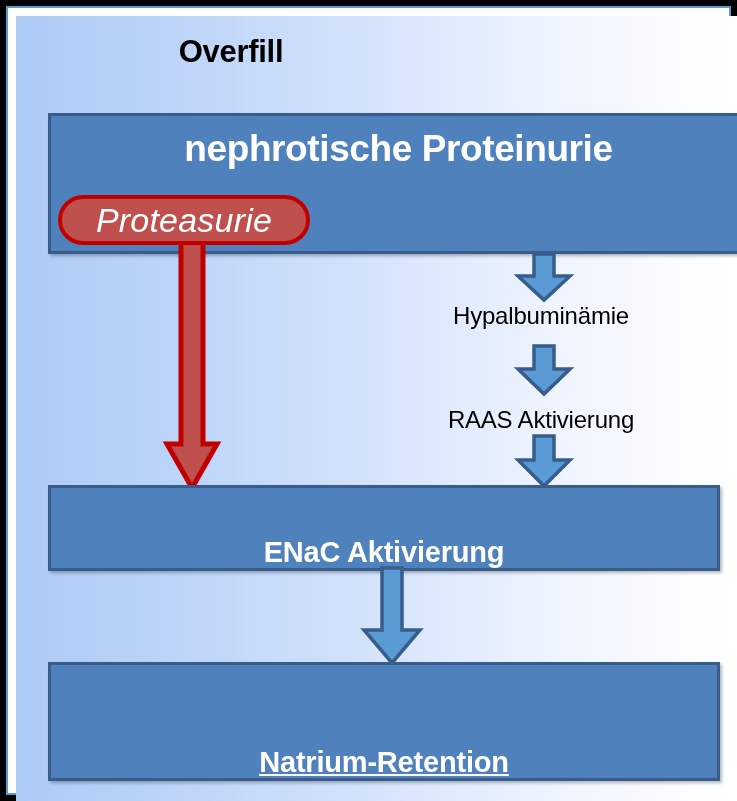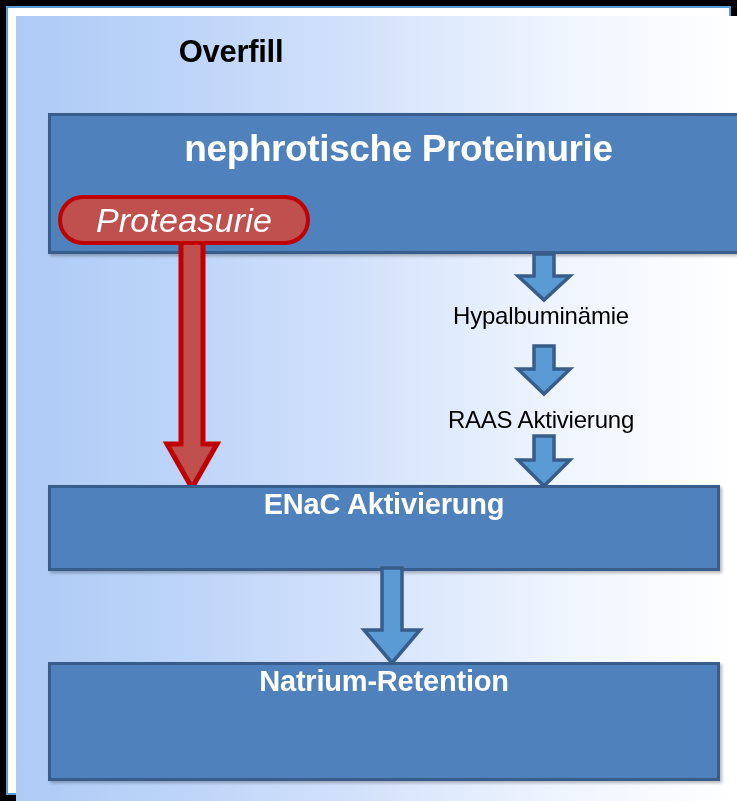--- a/index.html
+++ b/index.html
@@ -58,21 +58,21 @@
   #hdr-underfill { left: 435px; top: 18px;  width: 230px; }
 
   
   .bluebox {
     position: absolute;
     background: #4f81bd;
     border: 3px solid #385d8a;
     box-sizing: border-box;
     box-shadow: 2px 2px 3px rgba(0,0,0,0.28);
     display: flex;
-    align-items: flex-start;
+    align-items: flex-end;
     justify-content: center;
     text-align: center;
     color: #ffffff;
     font-weight: bold;
     line-height: 1.12;
   }
   #box-proteinurie {
     left: 32px;  top: 97px;
     width: 701px; height: 141px;
     font-size: 37px;
@@ -85,21 +85,21 @@
     width: 672px; height: 86px;
     font-size: 29px;
     letter-spacing: -0.2px;
   }
   #box-natrium {
     left: 32px;  top: 646px;
     width: 672px; height: 119px;
     font-size: 29px;
     letter-spacing: -0.2px;
   }
-  .twoline { display: block; }
+  .twoline { display: block; text-decoration: underline; }
 
   
   .flow-label {
     position: absolute;
     font-size: 24px;
     color: #000000;
     white-space: nowrap;
     text-align: center;
     letter-spacing: -0.2px;
   }

